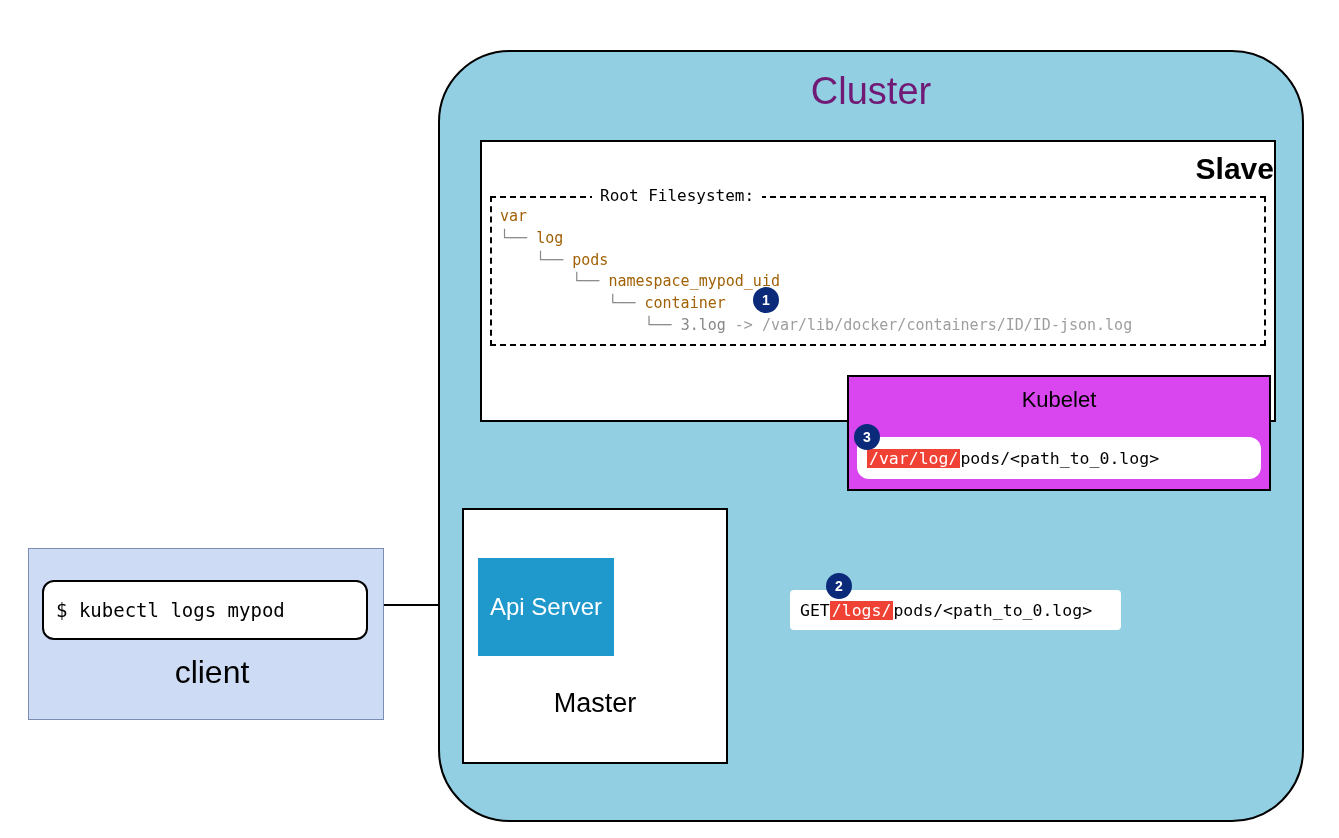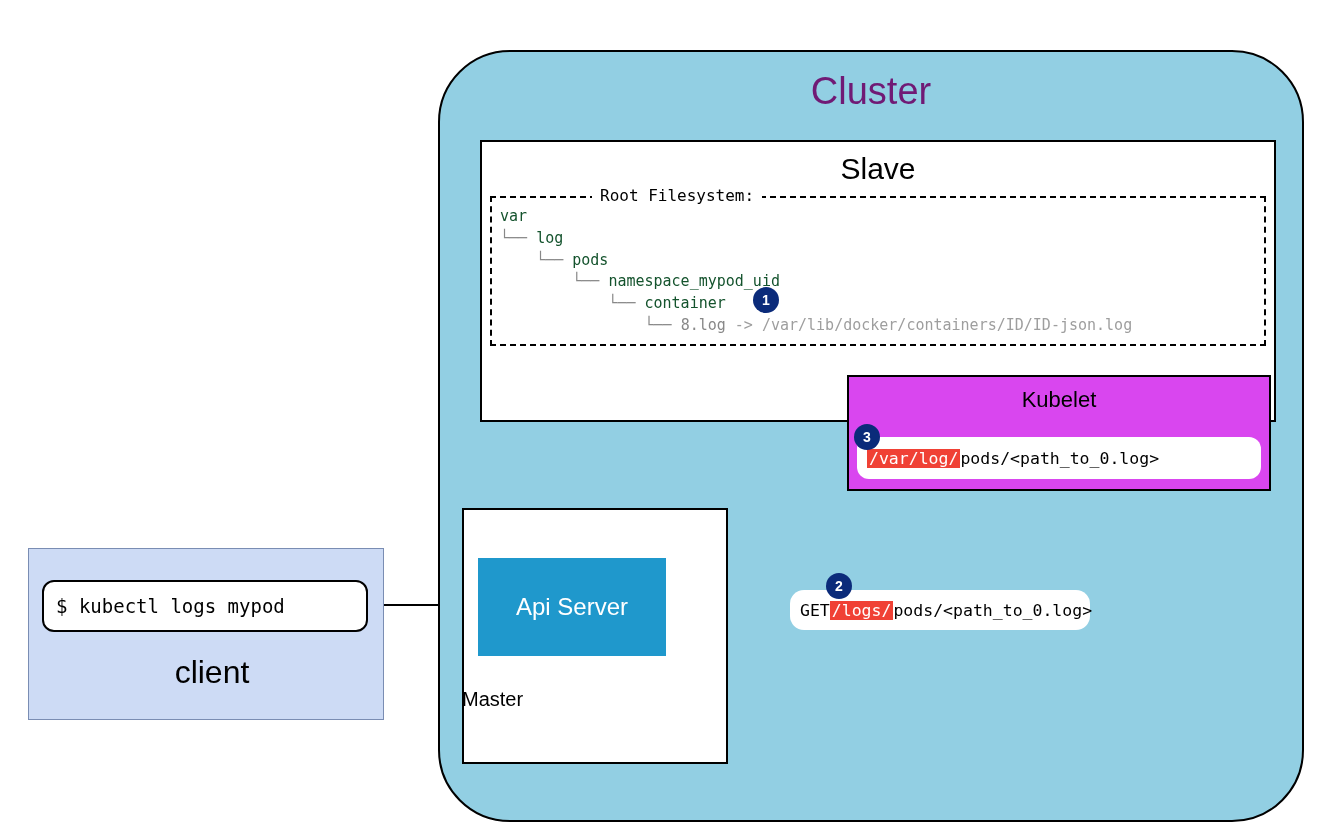--- a/index.html
+++ b/index.html
@@ -36,22 +36,23 @@
     left: 480px;
     top: 140px;
     width: 796px;
     height: 282px;
     background: #fff;
     border: 2px solid #000;
   }
   .slave-title {
     position: absolute;
     top: 10px; left: 0; right: 0;
-    text-align: center;
+    text-align: right;
     font-size: 30px;
+    font-weight: bold;
   }
   .fs-box {
     position: absolute;
     left: 490px;
     top: 196px;
     width: 776px;
     height: 150px;
     border: 2px dashed #000;
     background: #fff;
   }
@@ -67,21 +68,21 @@
   }
   .fs-tree {
     position: absolute;
     top: 8px; left: 8px; right: 4px;
     font-family: ui-monospace, "SFMono-Regular", Menlo, Consolas, monospace;
     font-size: 15px;
     line-height: 1.45;
     color: #888;
     white-space: pre;
   }
-  .dir { color: #14532d; }
+  .dir { color: #a16207; }
   .symlink { color: #9e9e9e; }
   .kubelet-box {
     position: absolute;
     left: 847px;
     top: 375px;
     width: 424px;
     height: 116px;
     background: #d946ef;
     border: 2px solid #000;
   }
@@ -111,36 +112,36 @@
     top: 508px;
     width: 266px;
     height: 256px;
     background: #fff;
     border: 2px solid #000;
   }
   .api-server-box {
     position: absolute;
     left: 478px;
     top: 558px;
-    width: 188px;
+    width: 136px;
     height: 98px;
     background: #1f98cc;
     display: flex;
     align-items: center;
     justify-content: center;
     color: #fff;
     font-size: 24px;
   }
   .master-title {
     position: absolute;
     left: 462px;
     top: 688px;
     width: 266px;
-    text-align: left;
-    font-size: 20px;
+    text-align: center;
+    font-size: 27px;
   }
   .client-box {
     position: absolute;
     left: 28px;
     top: 548px;
     width: 356px;
     height: 172px;
     background: #cddbf5;
     border: 1px solid #7a8db3;
   }
@@ -149,38 +150,38 @@
     left: 28px; width: 368px;
     top: 654px;
     text-align: center;
     font-size: 32px;
   }
   .cmd-box {
     position: absolute;
     left: 42px;
     top: 580px;
     width: 326px;
-    height: 52px;
+    height: 60px;
     background: #fff;
     border: 2px solid #000;
     border-radius: 12px;
     display: flex;
     align-items: center;
     padding: 0 12px;
     font-family: ui-monospace, Menlo, Consolas, monospace;
     font-size: 19px;
   }
   .get-box {
     position: absolute;
     left: 790px;
     top: 590px;
-    width: 300px;
+    width: 331px;
     height: 40px;
     background: #fff;
-    border-radius: 14px;
+    border-radius: 4px;
     display: flex;
     align-items: center;
     padding: 8px 10px;
     font-family: ui-monospace, Menlo, Consolas, monospace;
     font-size: 16.5px;
   }
   .step-badge {
     position: absolute;
     width: 26px; height: 26px;
     background: #0b2b7a;
@@ -222,21 +223,21 @@
   <div class="slave-title">Slave</div>
 </div>
 
 <div class="fs-box">
   <div class="fs-legend">Root Filesystem:</div>
   <div class="fs-tree"><span class="dir">var</span>
 └── <span class="dir">log</span>
     └── <span class="dir">pods</span>
         └── <span class="dir">namespace_mypod_uid</span>
             └── <span class="dir">container</span>
-                └── <span>8.log</span><span class="symlink"> -&gt; /var/lib/docker/containers/ID/ID-json.log</span></div>
+                └── <span>3.log</span><span class="symlink"> -&gt; /var/lib/docker/containers/ID/ID-json.log</span></div>
 </div>
 
 <div class="kubelet-box">
   <div class="kubelet-title">Kubelet</div>
   <div class="kubelet-path-box">
     <span class="hl-red">/var/log/</span>
       <span>pods/&lt;path_to_0.log&gt;</span>
   </div>
 </div>
 

